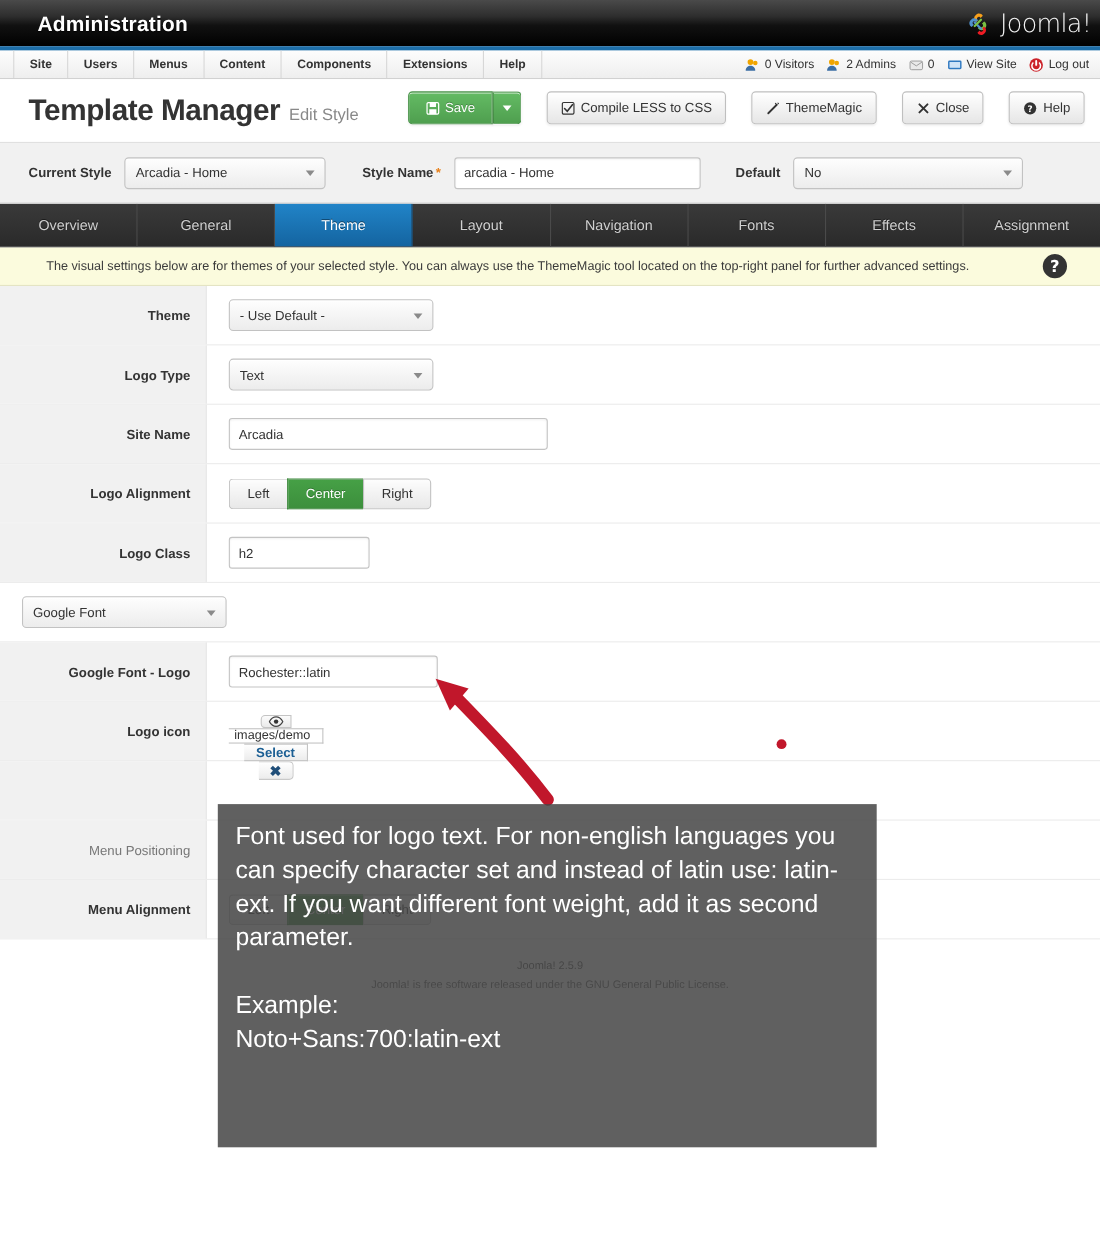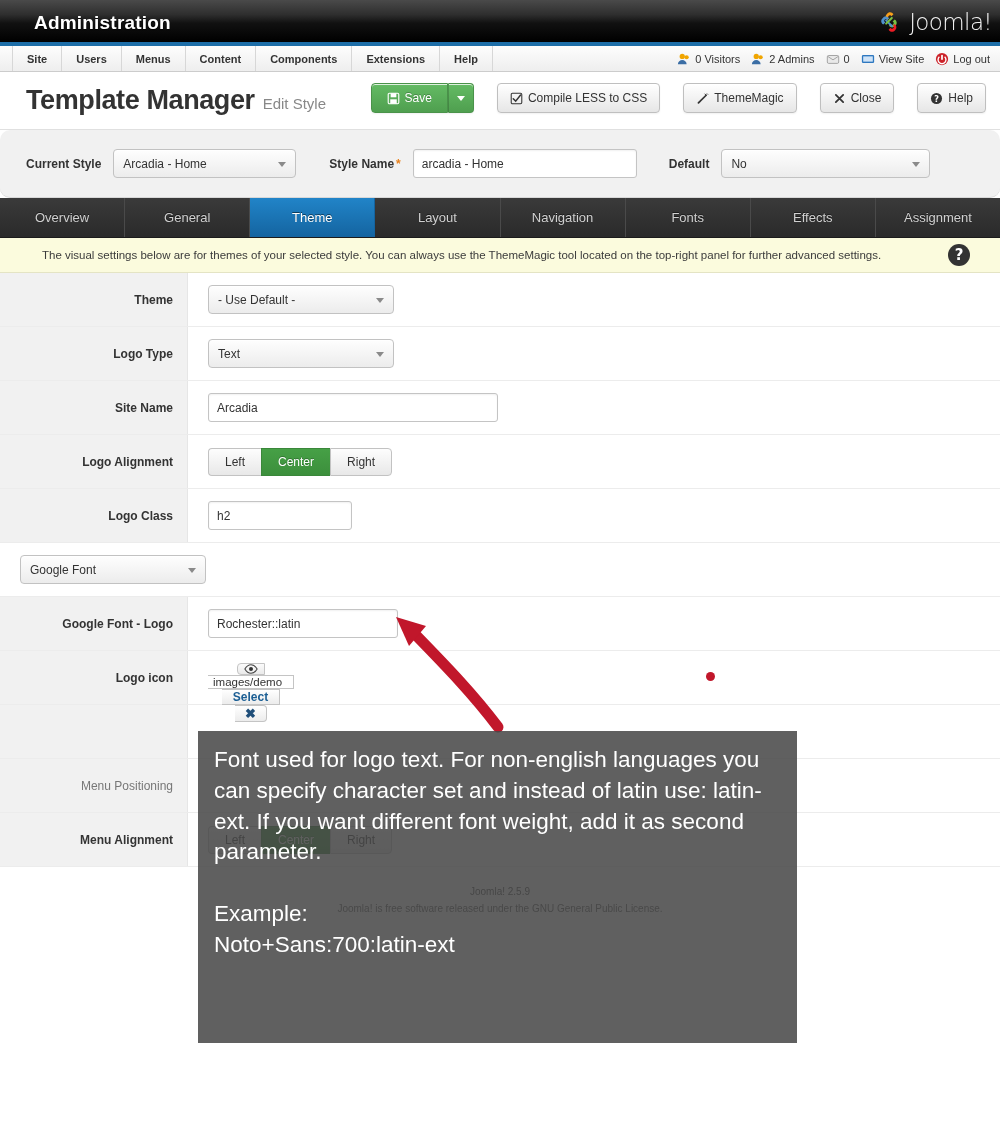--- a/index.html
+++ b/index.html
@@ -138,24 +138,24 @@
     width: 0; height: 0;
     border-left: 4px solid transparent;
     border-right: 4px solid transparent;
     border-top: 5px solid #ffffff;
   }
   .ico-sm { width: 13px; height: 13px; display:block; }
 
   
   .style-bar {
     position: relative;
-    height: 68px;
+    height: 55px;
     background: #f1f1f1;
     border-bottom: 1px solid #d8d8d8;
-    display: flex; align-items: center; border-radius: 10px;
+    display: flex; align-items: center;
   }
   .field-lbl {
     font-size: 12px; font-weight: bold; color: #333;
     white-space: nowrap;
   }
   .req-star { color: #e8801a; font-size: 12px; margin-left: 2px; vertical-align: top; }
 
   .sel {
     position: relative;
     height: 29px;
@@ -559,21 +559,21 @@
           <div class="rb">Left</div>
           <div class="rb on">Center</div>
           <div class="rb">Right</div>
         </div>
       </div>
     </div>
 
     <div class="row" style="height:53px;">
       <div class="row-lbl">Logo Class</div>
       <div class="row-ctl">
-        <input class="txt" style="width: 144px;" value="h2">
+        <input class="txt" style="width: 128px;" value="h2">
       </div>
     </div>
 
     <div class="row" style="height:54px;">
       <div class="row-ctl">
         <div class="sel" style="width:186px;">
           <span>Google Font</span>
           <span class="arr"></span>
         </div>
       </div>

